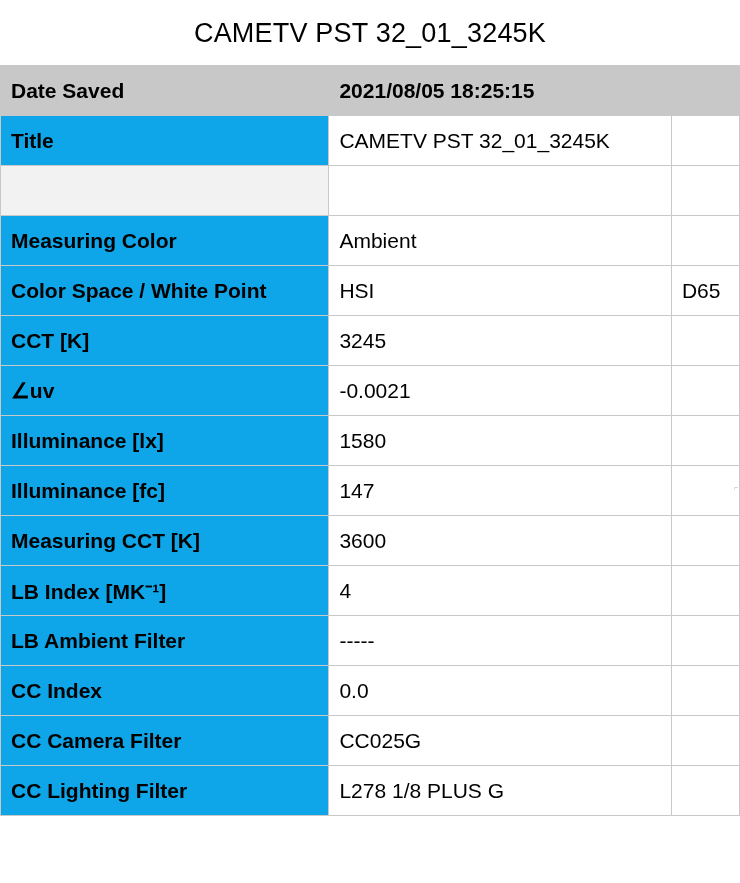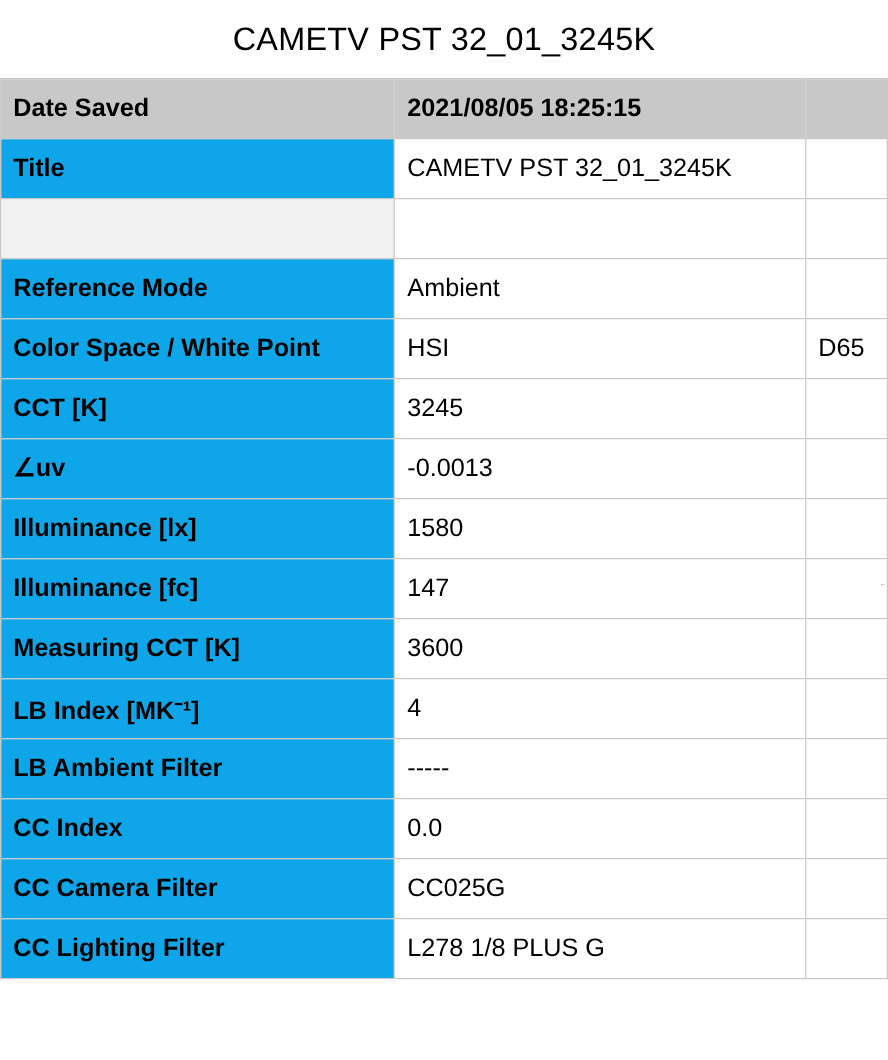--- a/index.html
+++ b/index.html
@@ -112,21 +112,21 @@
           <td class="extra"></td>
         </tr>
         <tr class="blank">
           <td class="label"></td>
           <td class="value">
             <span class="txt"></span>
           </td>
           <td class="extra"></td>
         </tr>
         <tr>
-          <td class="label">Reference Mode</td>
+          <td class="label">Measuring Color</td>
           <td class="value">
             <span class="txt">Ambient</span>
           </td>
           <td class="extra"></td>
         </tr>
         <tr>
           <td class="label">Color Space / White Point</td>
           <td class="value">
             <span class="txt">HSI</span>
           </td>
@@ -135,21 +135,21 @@
         <tr>
           <td class="label">CCT [K]</td>
           <td class="value">
             <span class="num">3245</span>
           </td>
           <td class="extra"></td>
         </tr>
         <tr>
           <td class="label">∠uv</td>
           <td class="value">
-            <span class="num">-0.0013</span>
+            <span class="num">-0.0021</span>
           </td>
           <td class="extra"></td>
         </tr>
         <tr>
           <td class="label">Illuminance [lx]</td>
           <td class="value">
             <span class="num">1580</span>
           </td>
           <td class="extra"></td>
         </tr>

